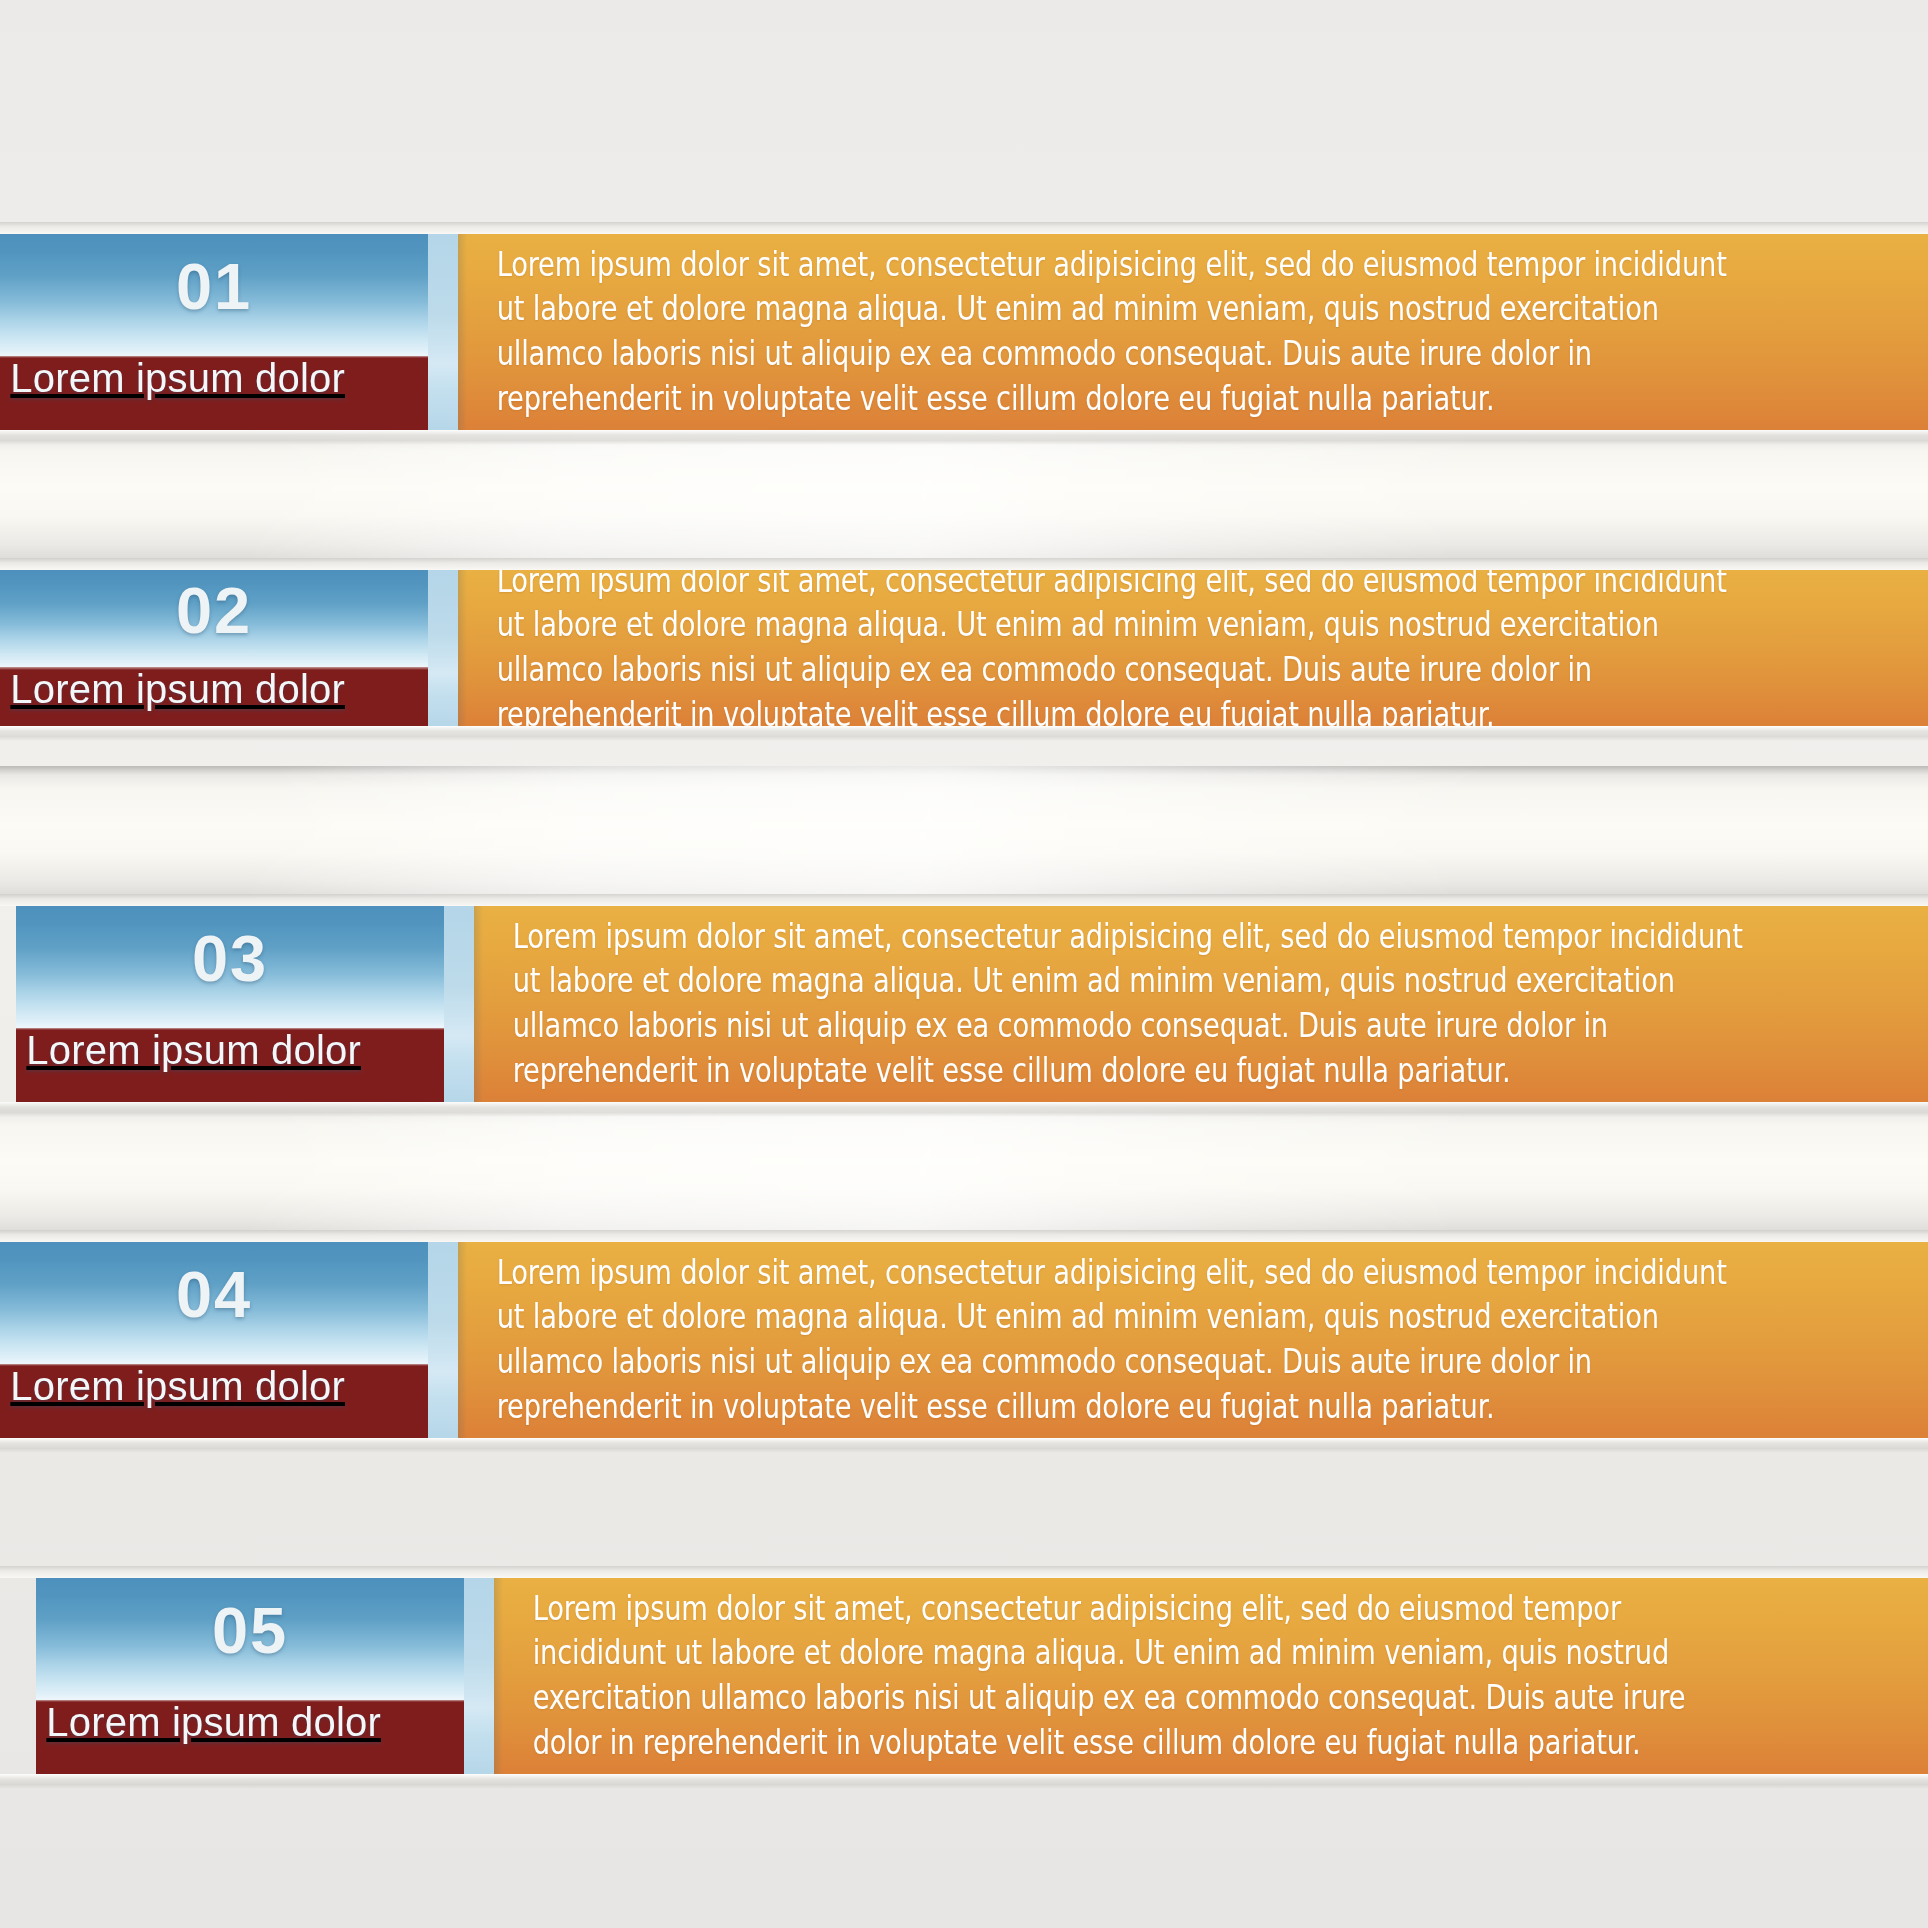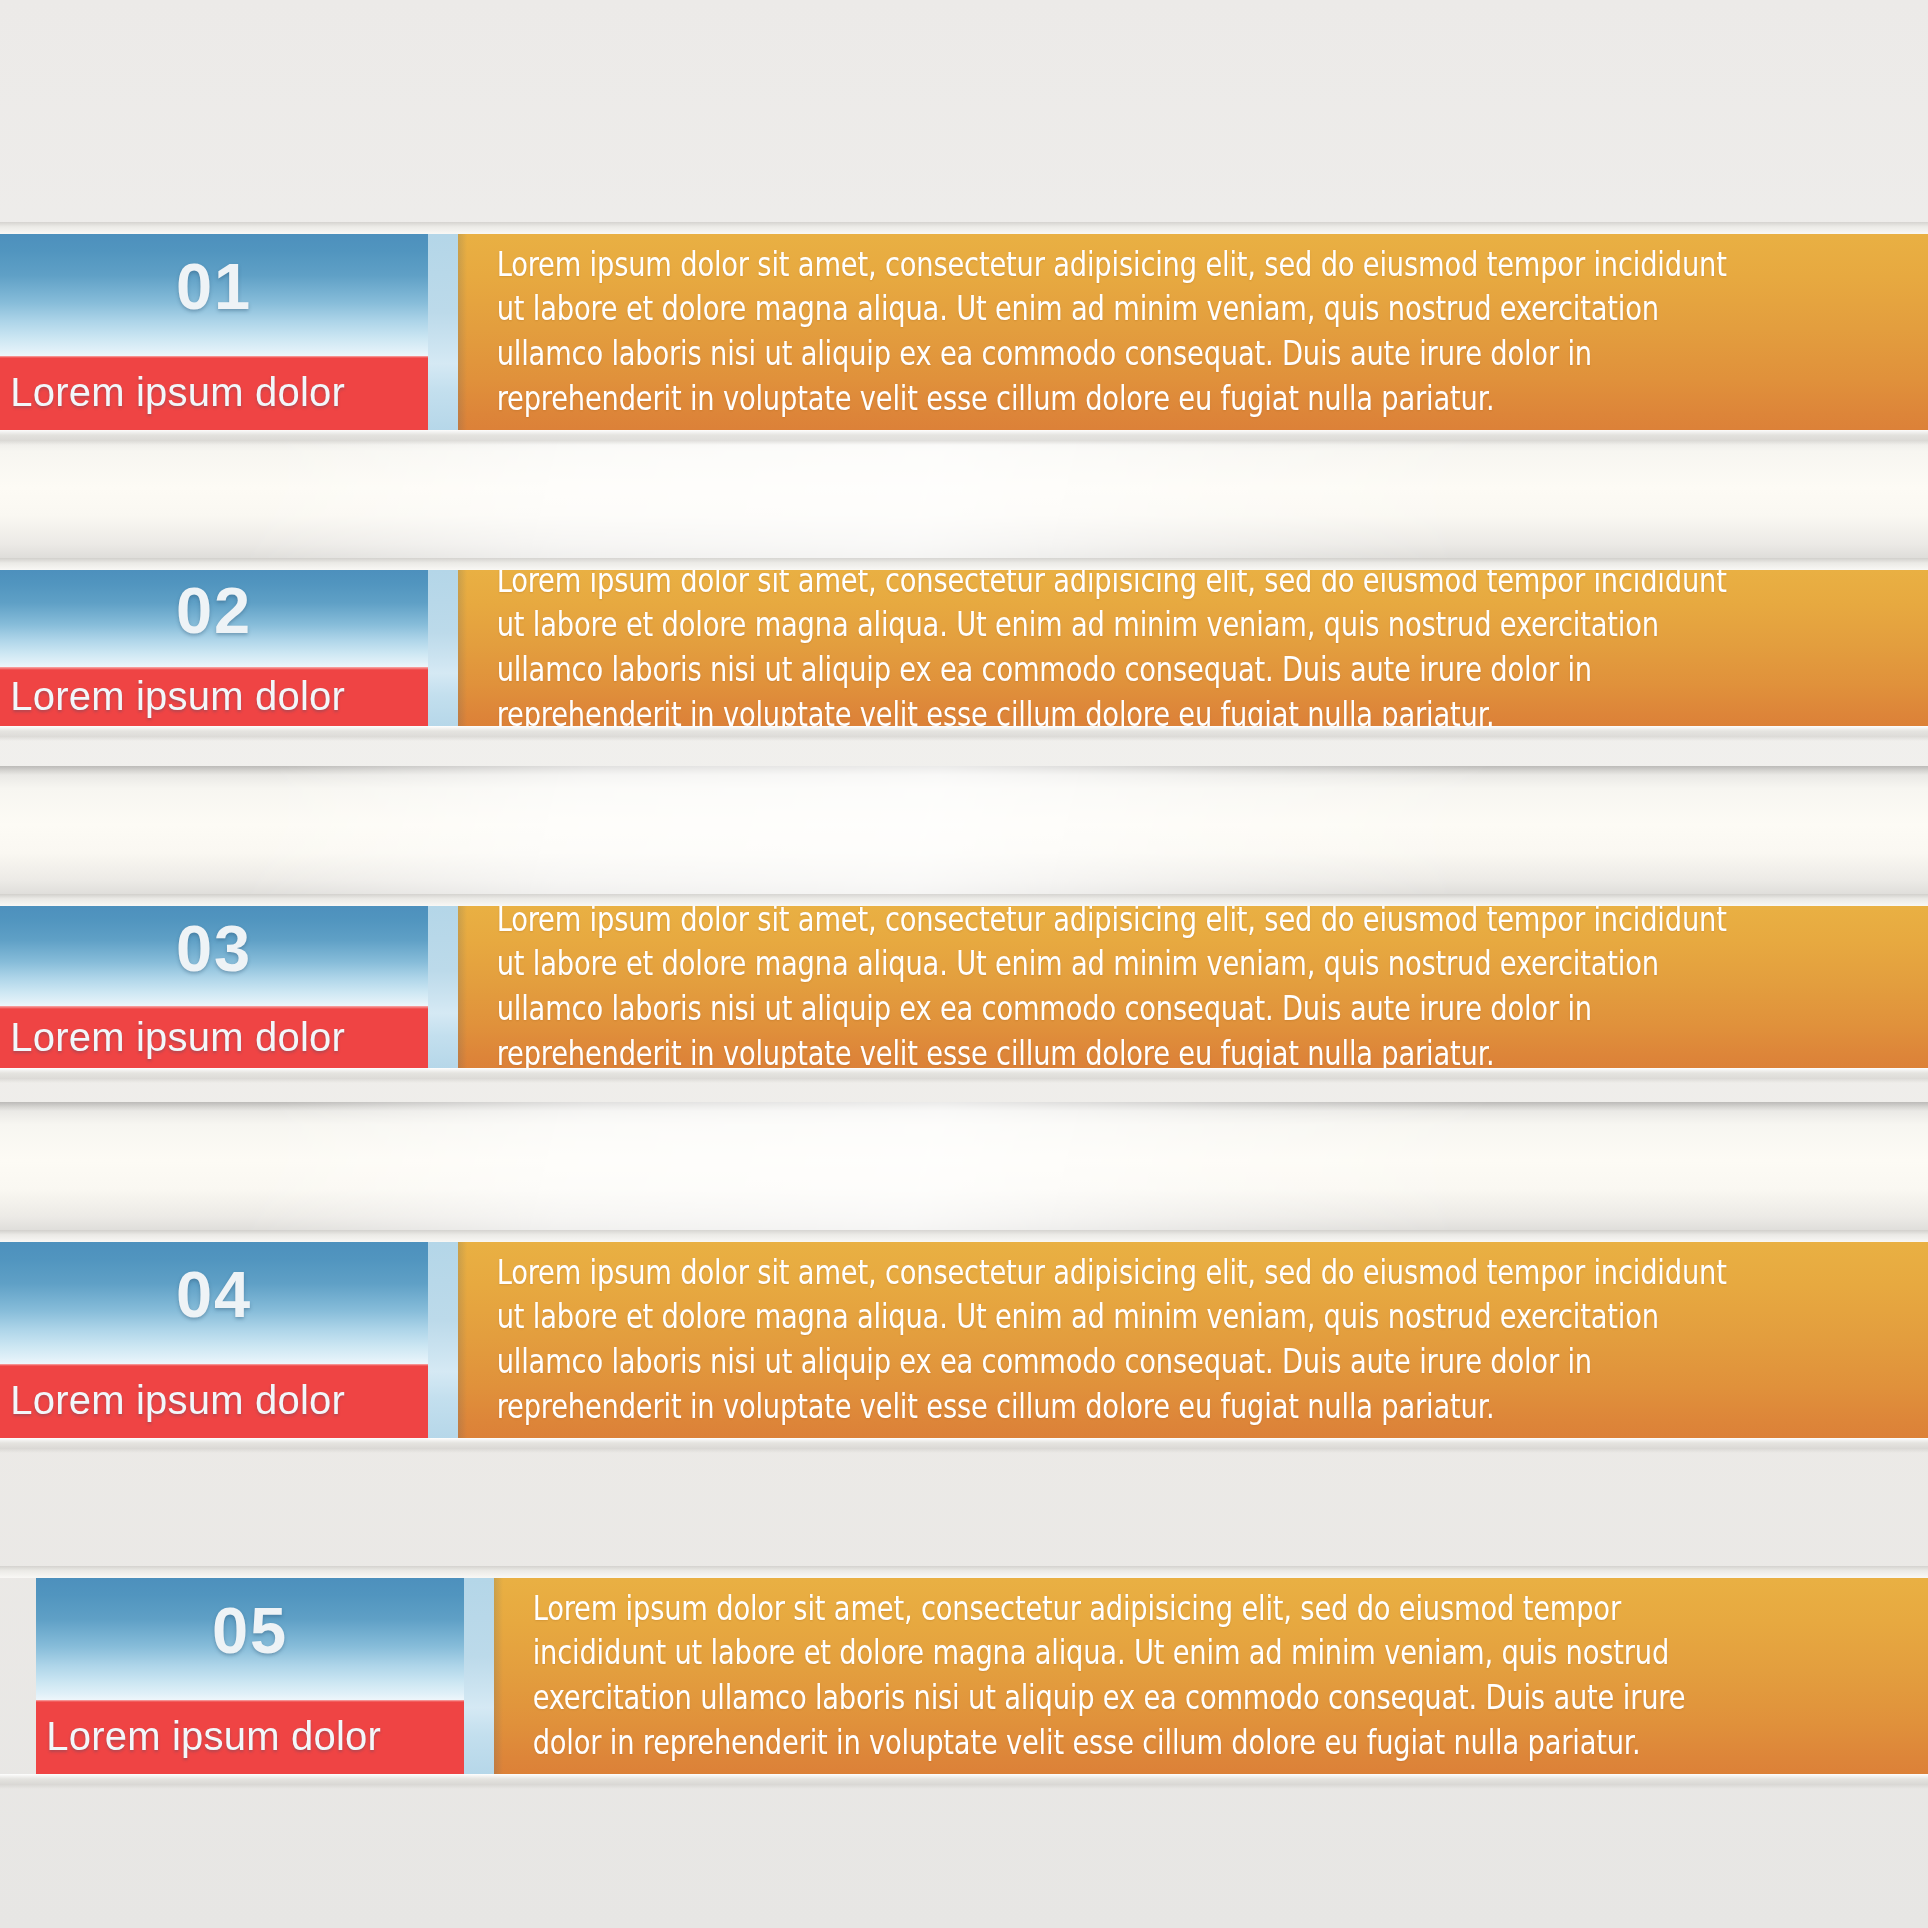--- a/index.html
+++ b/index.html
@@ -140,26 +140,26 @@
     letter-spacing: 1.9px;
     line-height: 1;
     text-shadow: 0 2.8px 3.8px rgba(40,80,110,0.38);
     transform: translateY(-8.5px);
     user-select: none;
   }
 
   .label-zone {
     position: relative;
     flex: 1 1 auto;
-    background: #ef4444;
-    display: flex;
-    align-items: center;
+    background: #7f1d1d;
+    display: flex;
     justify-content: flex-end;
     padding-right: 83px;
     box-sizing: border-box;
+    text-decoration: underline;
   }
   .label-zone::before {
     content: "";
     position: absolute;
     left: 0; right: 0; top: 0;
     height: 2.8px;
     background: linear-gradient(180deg, rgba(255,255,255,0.55), rgba(255,255,255,0));
   }
   .label-zone .label {
     font-size: 40px;
@@ -260,21 +260,21 @@
         <span class="label">Lorem ipsum dolor</span>
       </div>
     </div>
     <div class="gap-stripe"></div>
     <div class="orange-panel">
       <div class="stripe-shadow"></div>
       <p class="para">Lorem ipsum dolor sit amet, consectetur adipisicing elit, sed do eiusmod tempor incididunt ut labore et dolore magna aliqua. Ut enim ad minim veniam, quis nostrud exercitation ullamco laboris nisi ut aliquip ex ea commodo consequat. Duis aute irure dolor in reprehenderit in voluptate velit esse cillum dolore eu fugiat nulla pariatur.</p>
     </div>
   </div>
 
-  <div class="row" style="top: 906px; height: 162px;">
+  <div class="row" style="top: 906px; height: 196px; padding-left: 16px;">
     <div class="blue-panel">
       <div class="num-zone">
         <span class="num">03</span>
       </div>
       <div class="label-zone">
         <span class="label">Lorem ipsum dolor</span>
       </div>
     </div>
     <div class="gap-stripe"></div>
     <div class="orange-panel">

